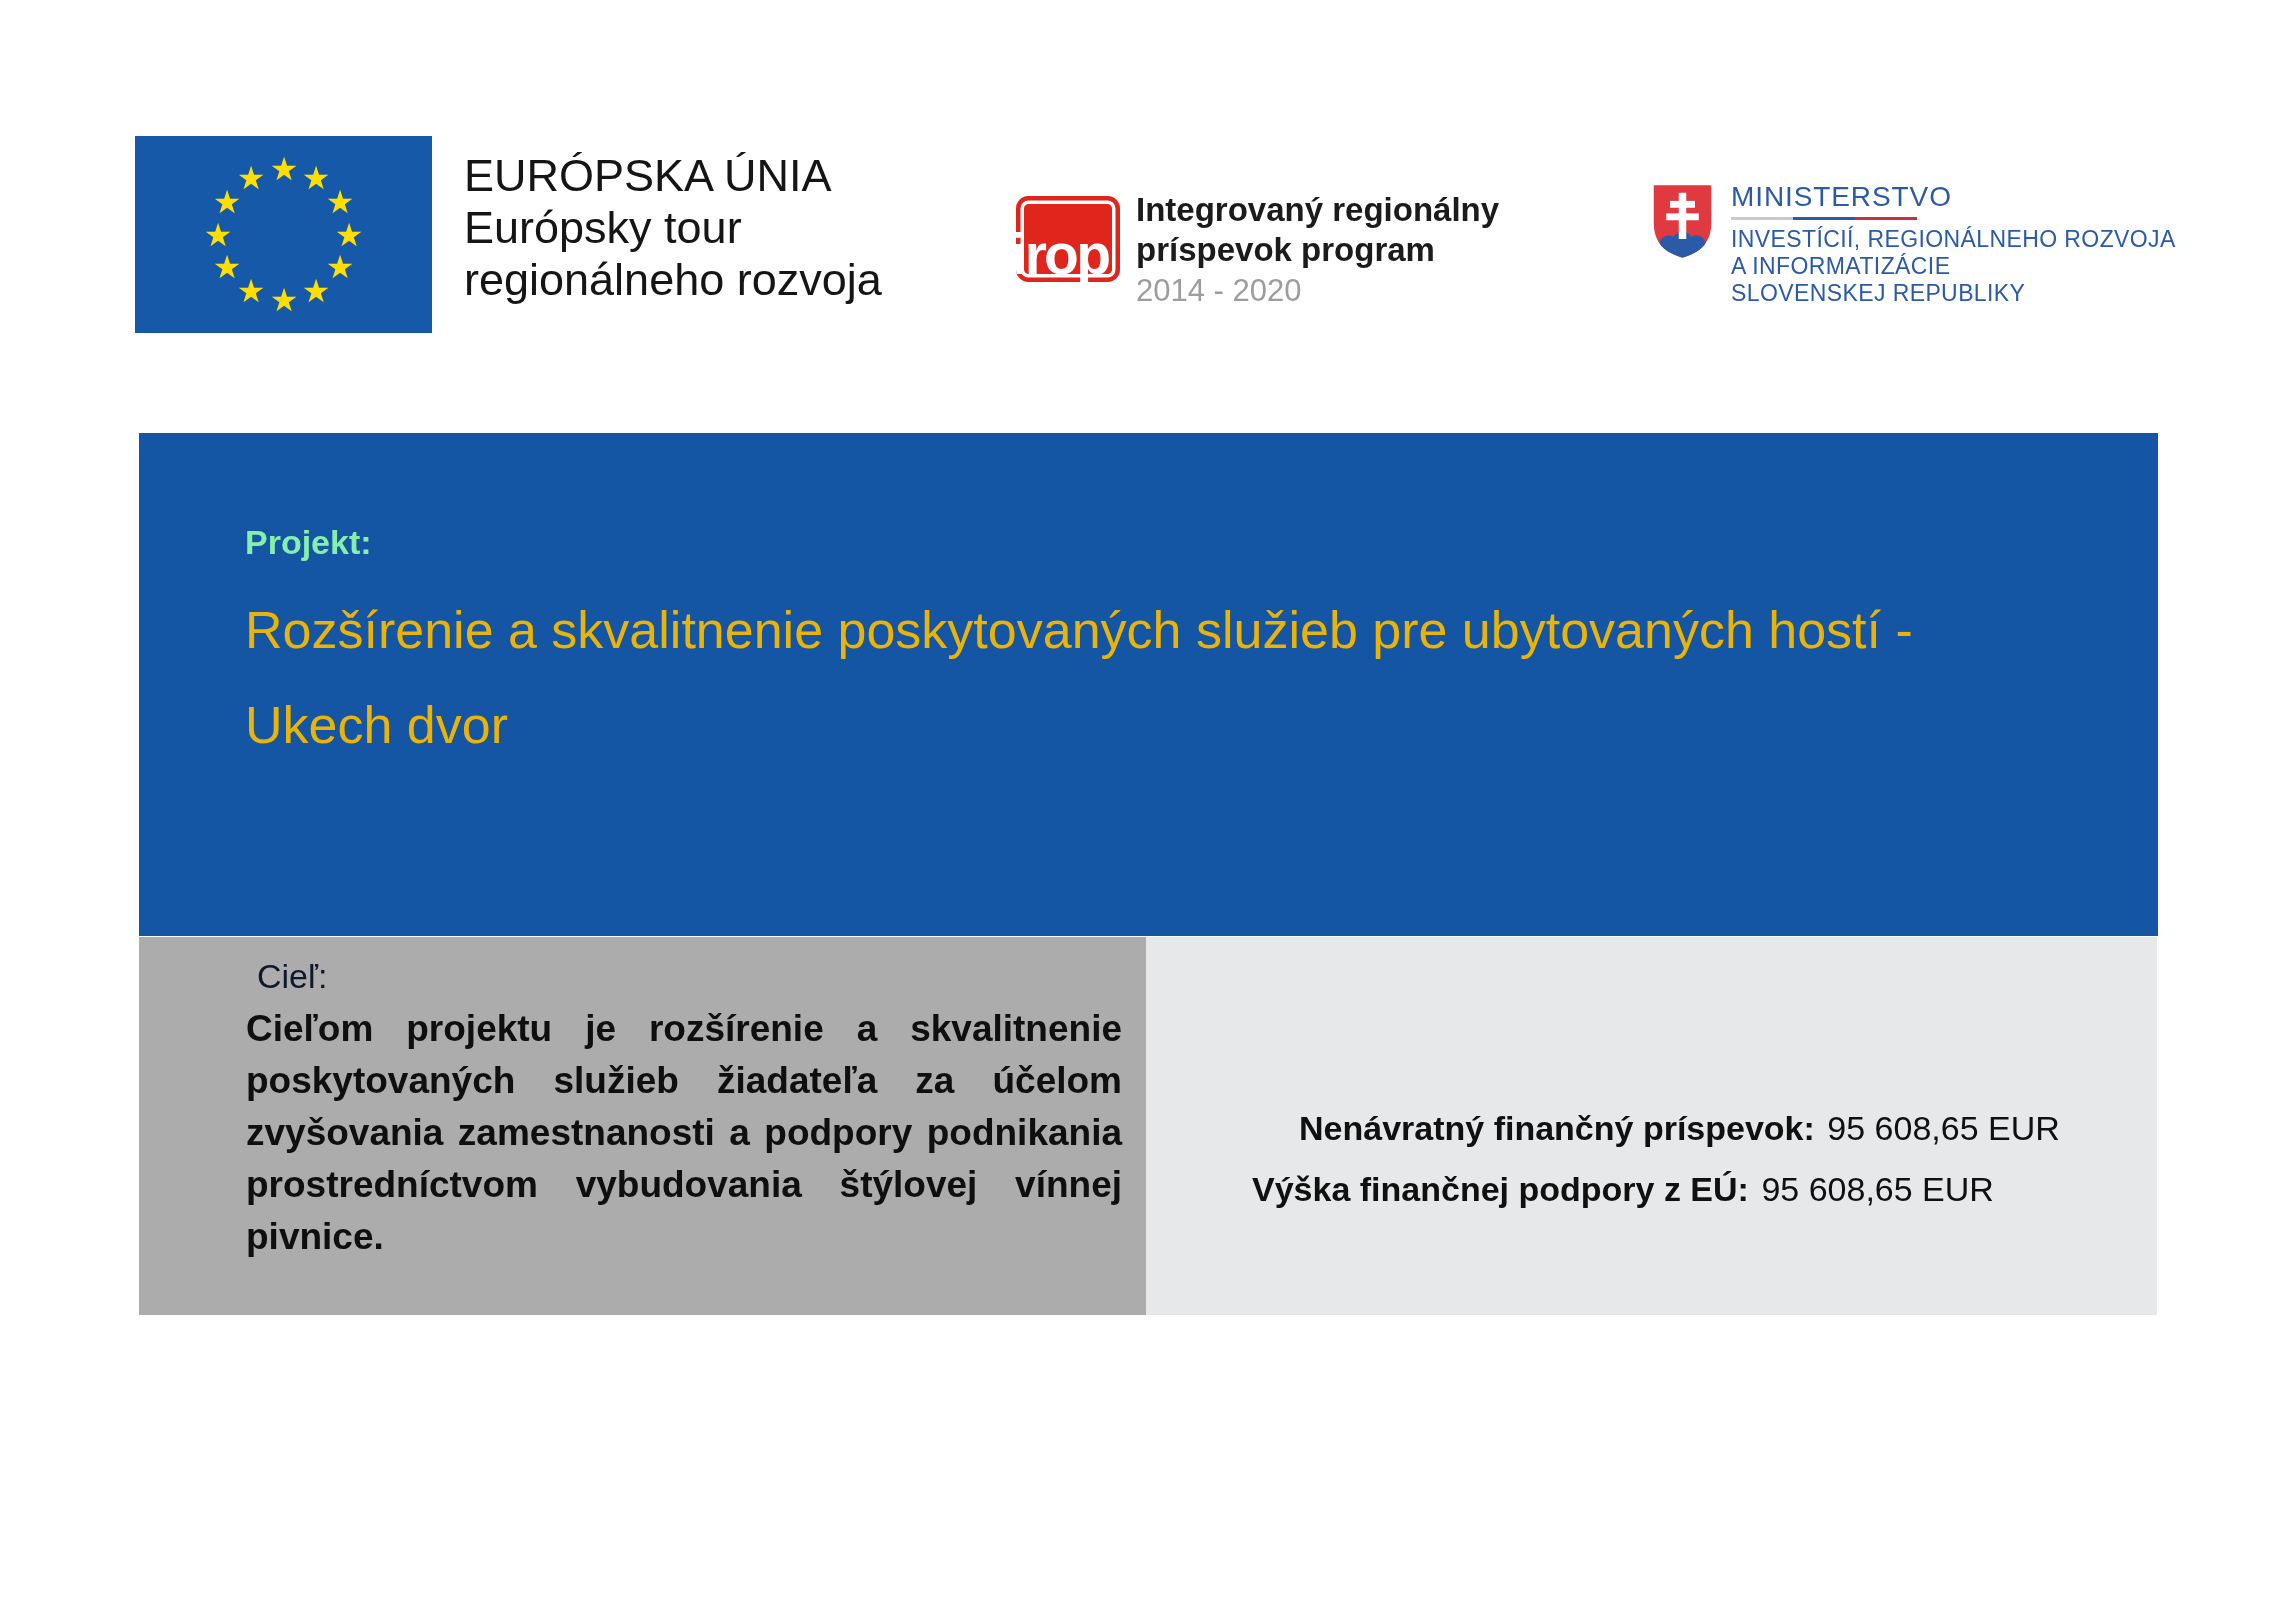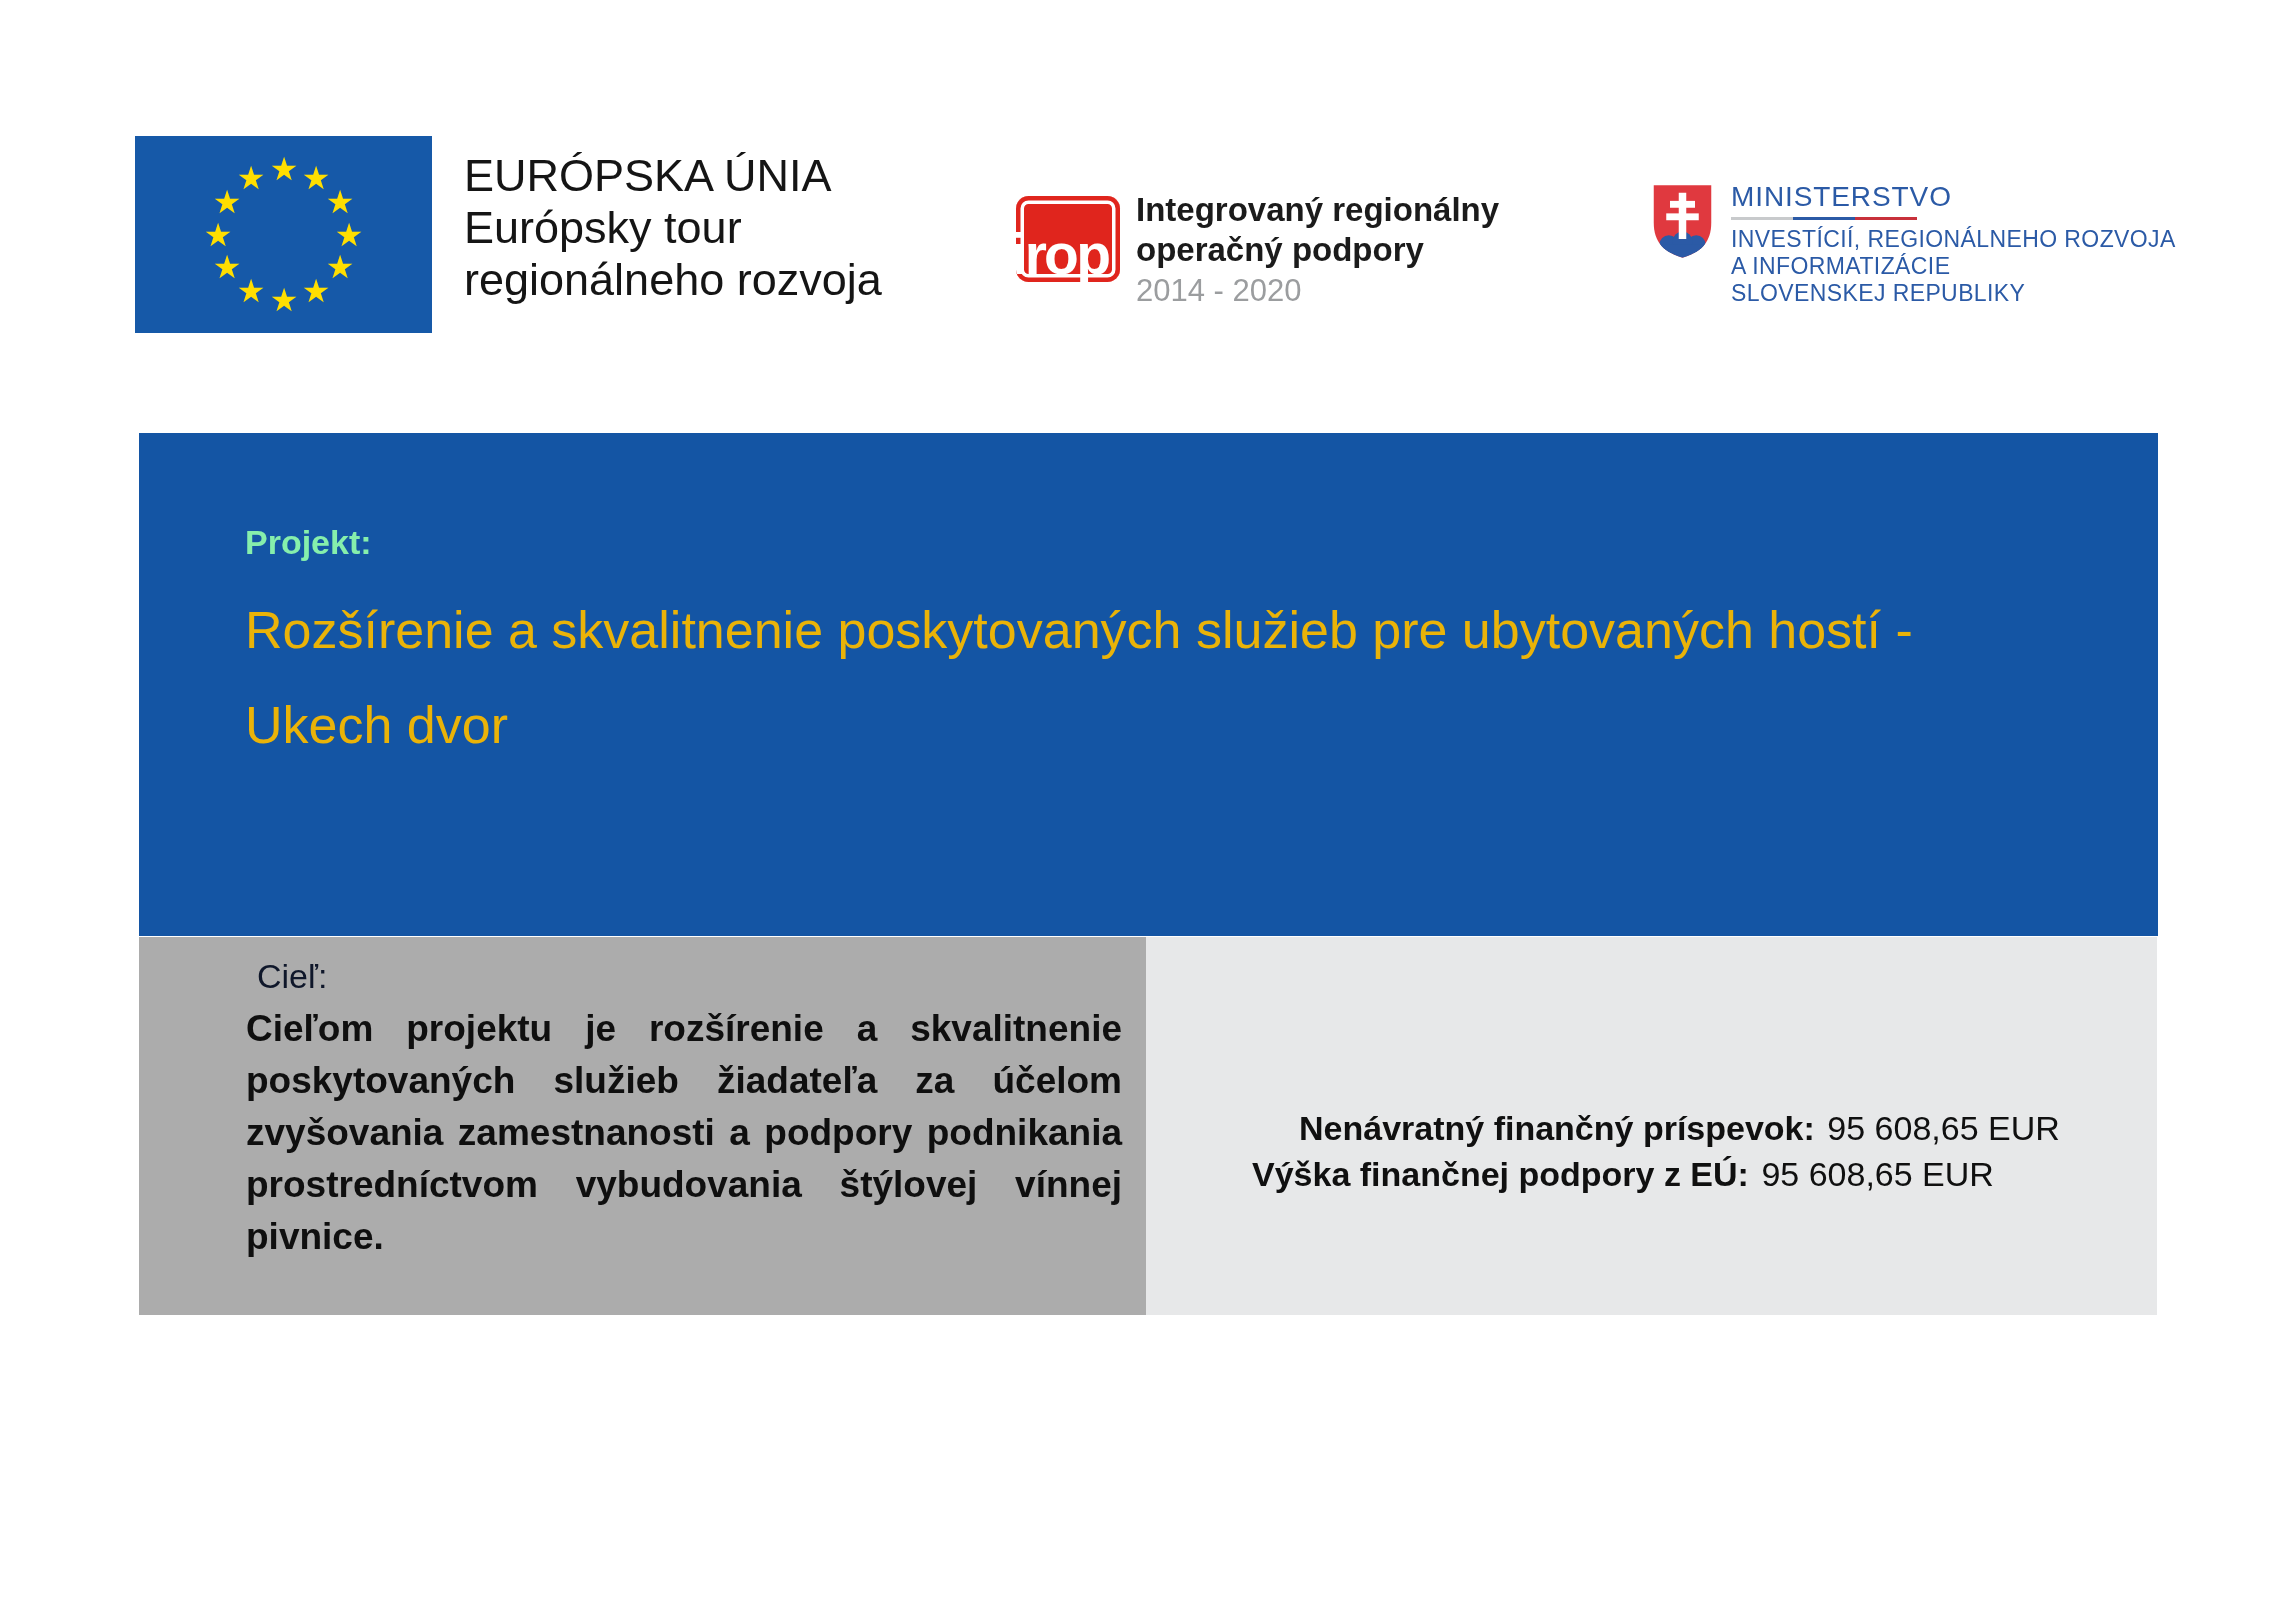--- a/index.html
+++ b/index.html
@@ -41,21 +41,21 @@
   .goal-text{position:absolute;left:107px;top:66px;width:876px;font-size:37px;line-height:52px;
              font-weight:bold;color:#0f0f0f;text-align:justify;}
 
   
   .details-box{position:absolute;left:1146px;top:937px;width:1011px;height:378px;background:#E7E8E9;}
   .detail-row{position:absolute;left:106px;white-space:nowrap;font-size:34px;color:#101010;}
   .detail-row .lbl{font-weight:bold;}
   .detail-row .val{font-weight:normal;margin-left:12.5px;}
   .row-0{top:93px;}
   .row-1{top:172px;margin-left:47px;}
-  .row-2{top:218px;}
+  .row-2{top:233px;}
 </style>
 </head>
 <body>
 
 <div class="page">
 
   <div class="eu-flag" id="eu-flag">
       <span class="eu-star" style="color: rgb(255, 222, 0); left: 131px; top: 15px;">★</span>
       <span class="eu-star" style="color: rgb(255, 222, 0); left: 163px; top: 24px;">★</span>
       <span class="eu-star" style="color: rgb(255, 222, 0); left: 187px; top: 48px;">★</span>
@@ -73,21 +73,21 @@
     <div>EURÓPSKA ÚNIA</div>
     <div>Európsky tour</div>
     <div>regionálneho rozvoja</div>
   </div>
 
   <div class="irop-logo">
     <span class="irop-word">irop</span>
   </div>
   <div class="irop-text">
     <div class="irop-name">Integrovaný regionálny</div>
-    <div class="irop-name">operačný podpory</div>
+    <div class="irop-name">príspevok program</div>
     <div class="irop-period">2014 - 2020</div>
   </div>
 
   <div class="ministry">
     <svg class="shield" viewBox="0 0 100 120" xmlns="http://www.w3.org/2000/svg">
       <defs>
         <clipPath id="shieldClip">
           <path d="M4,2 H96 V62 C96,96 76,110 50,118 C24,110 4,96 4,62 Z"></path>
         </clipPath>
       </defs>

